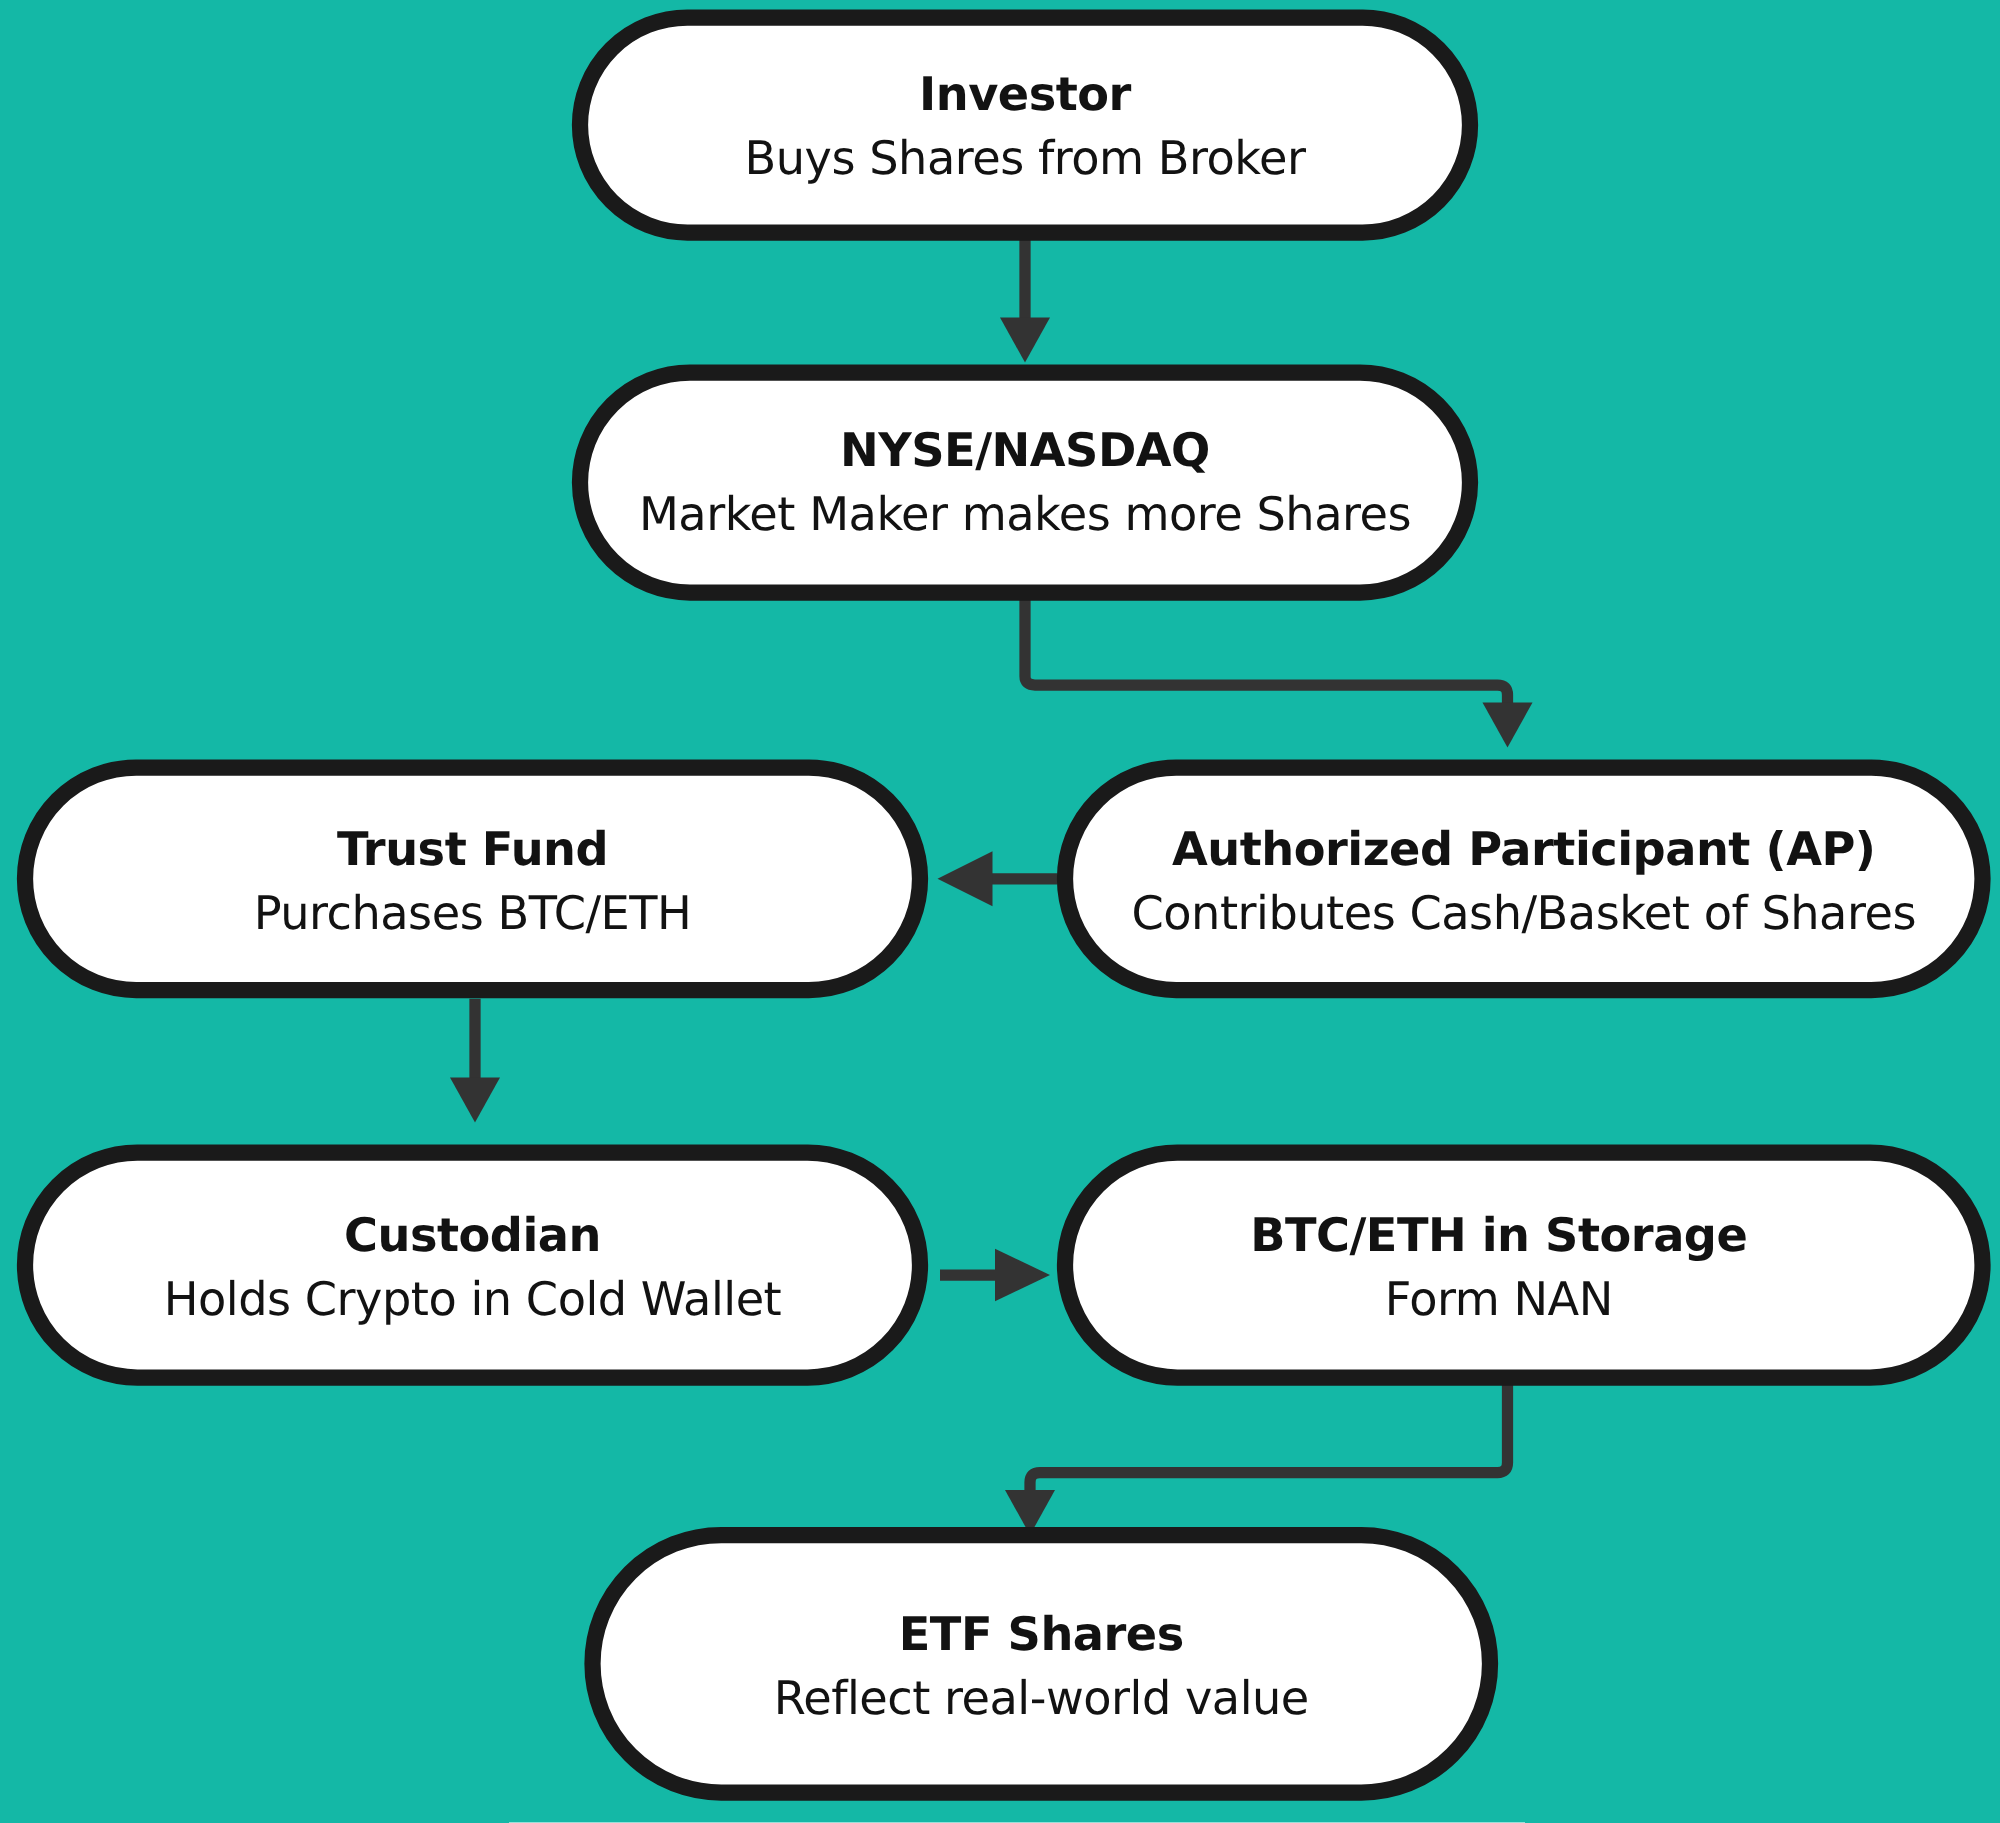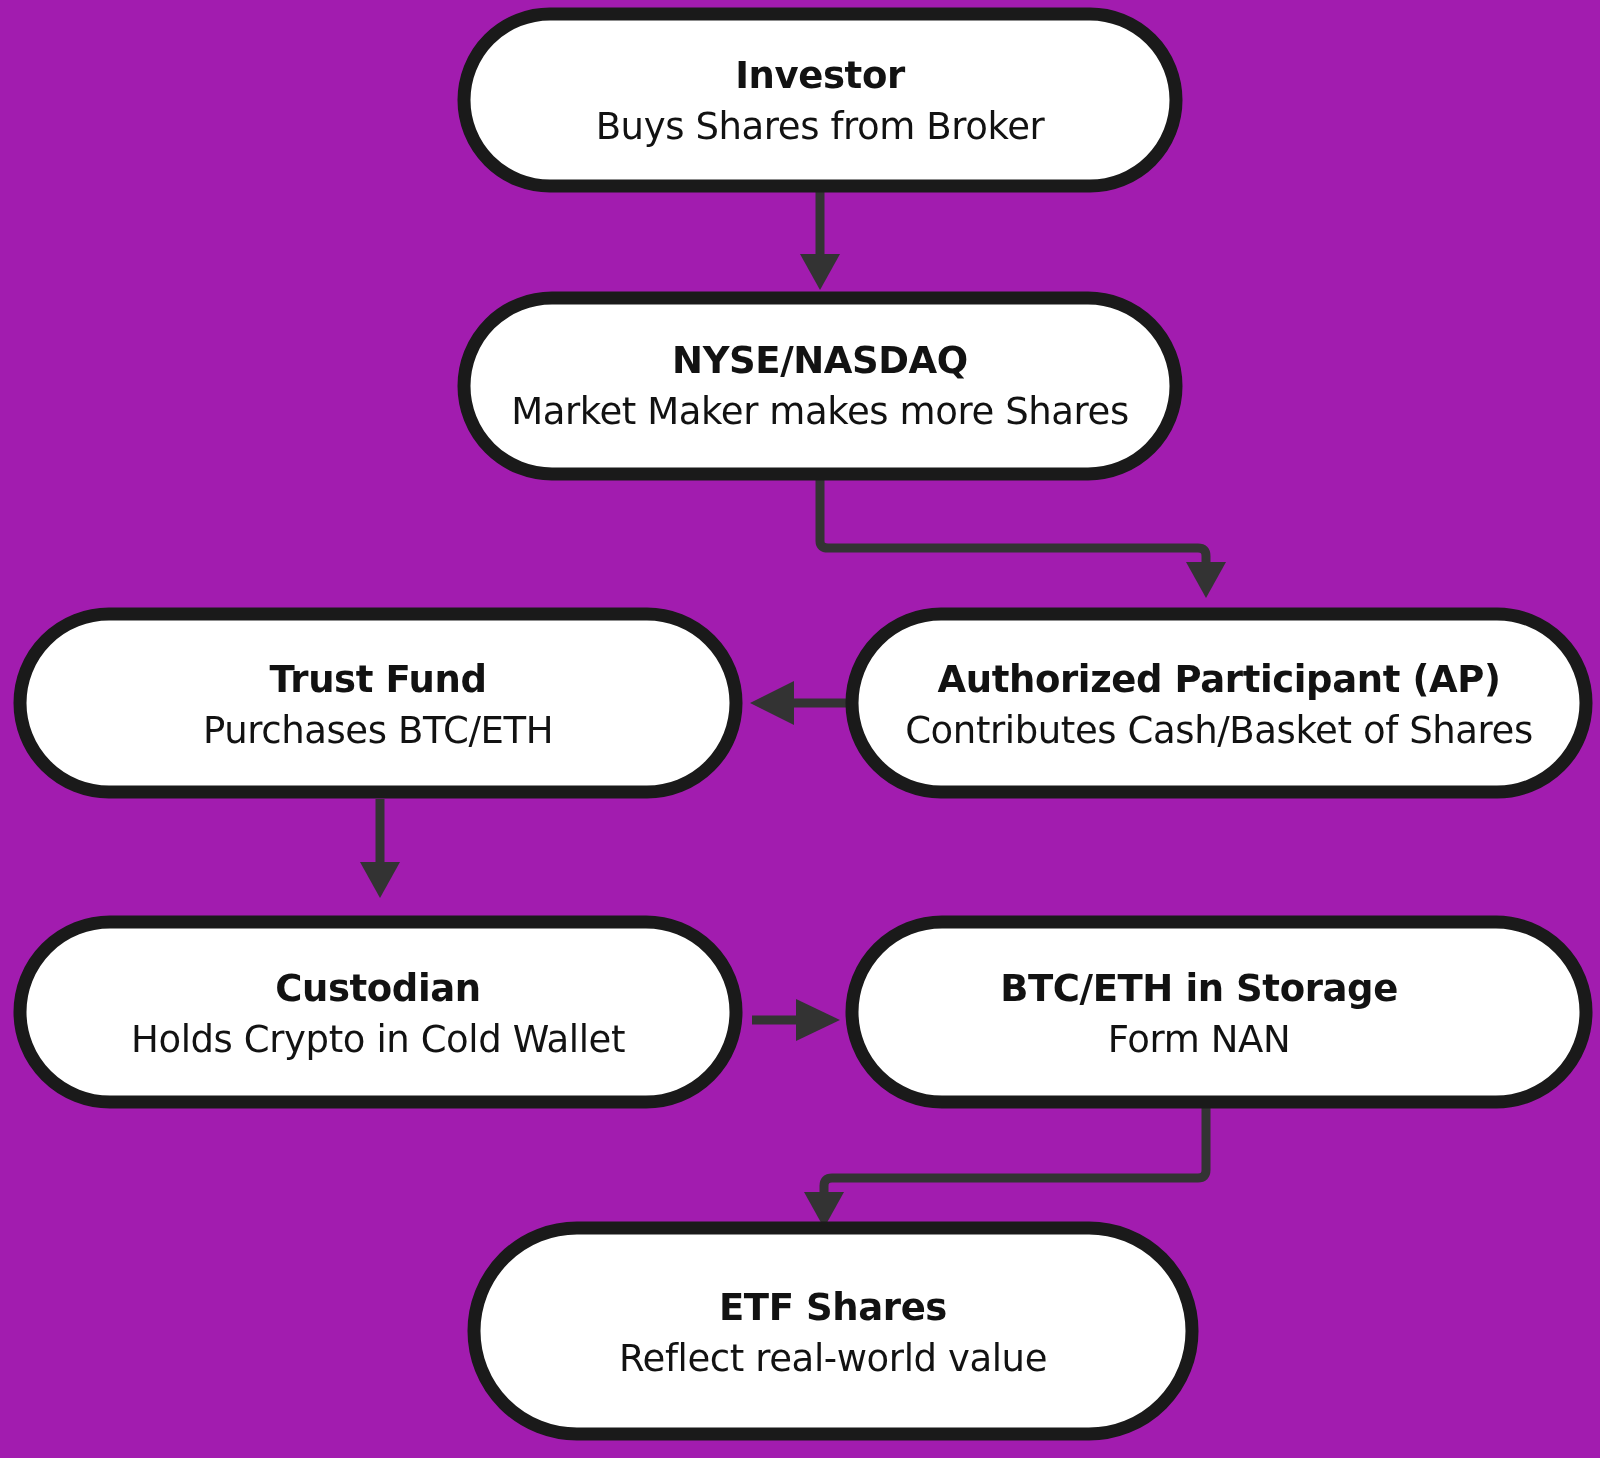--- a/index.html
+++ b/index.html
@@ -7,21 +7,21 @@
     padding: 0;
     background: #ffffff;
   }
   body {
     font-family: "DejaVu Sans", sans-serif;
   }
   #diagram-root {
     position: relative;
     width: 1600px;
     height: 1458px;
-    background: #a21caf;
+    background: #14b8a6;
     overflow: hidden;
   }
   svg.flow {
     display: block;
     width: 1600px;
     height: 1458px;
   }
   .node-shape {
     fill: #ffffff;
     stroke: #1a1a1a;

